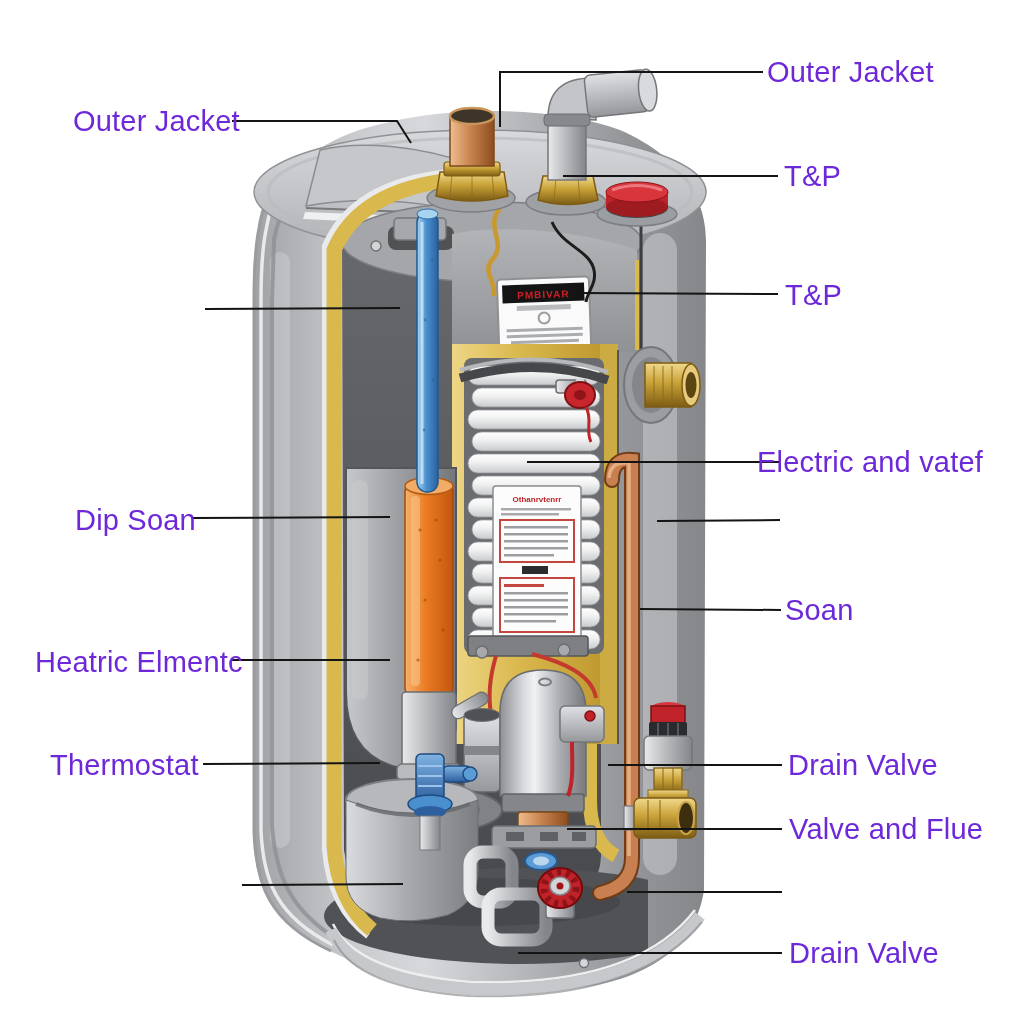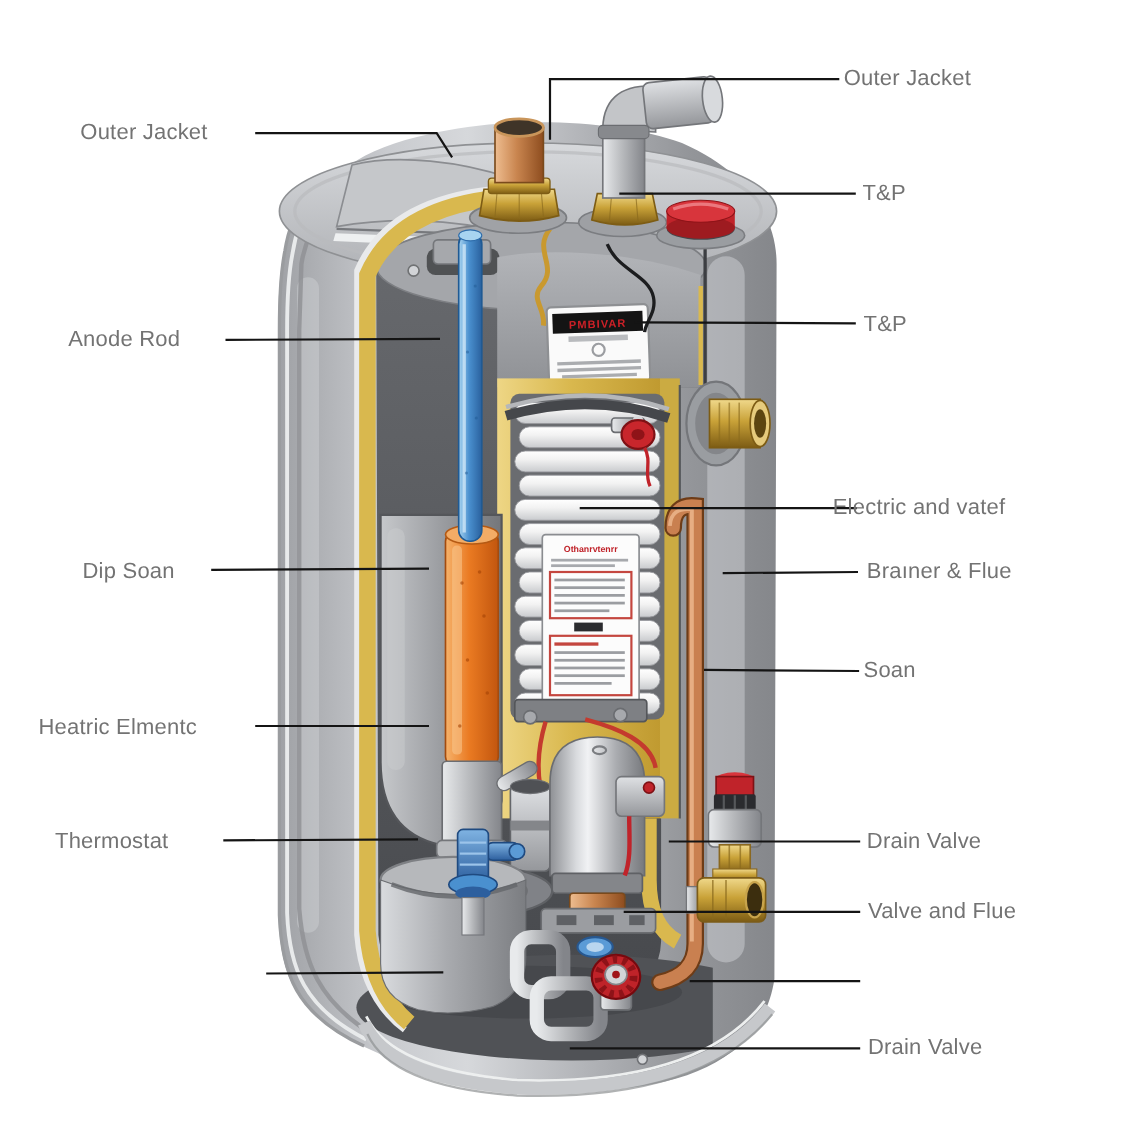--- a/index.html
+++ b/index.html
@@ -1,19 +1,19 @@
 <!DOCTYPE html>
 <html><head>
 <meta charset="utf-8">
 <style>
   html,body{margin:0;padding:0;background:#ffffff;}
   .stage{position:relative;width:1024px;height:1024px;background:#ffffff;overflow:hidden;
          font-family:"Liberation Sans",sans-serif;}
   .art{position:absolute;left:0;top:0;}
-  .lbl{position:absolute;white-space:nowrap;font-size:20px;color:#737373;
+  .lbl{position:absolute;white-space:nowrap;font-size:29px;color:#6d28d9;
        transform:translateY(-50%);letter-spacing:.2px;}
 </style>
 </head>
 <body>
 
 <div class="stage">
 
   <svg class="art" width="1024" height="1024" viewBox="0 0 1024 1024">
     <defs>
       <linearGradient id="gBody" x1="0" y1="0" x2="1" y2="0">
@@ -410,27 +410,25 @@
       <path d="M780,520 L657,521"></path>
       <path d="M781,610 L640,609"></path>
       <path d="M782,765 L608,765"></path>
       <path d="M782,829 L567,829"></path>
       <path d="M782,892 L627,892"></path>
       <path d="M782,953 L518,953"></path>
     </g>
   </svg>
 
   <div class="lbl" style="left:73px;top:121px">Outer Jacket</div>
-  <div class="lbl" style="left:62px;top:309px">Anode Rod</div>
   <div class="lbl" style="left:75px;top:520px">Dip Soan</div>
   <div class="lbl" style="left:50px;top:765px">Thermostat</div>
   <div class="lbl" style="left:35px;top:662px">Heatric Elmentc</div>
 
   <div class="lbl" style="left:767px;top:72px">Outer Jacket</div>
   <div class="lbl" style="left:784px;top:176px">T&amp;P</div>
   <div class="lbl" style="left:785px;top:295px">T&amp;P</div>
   <div class="lbl" style="left:757px;top:462px">Electric and vatef</div>
-  <div class="lbl" style="left:788px;top:520px">Braıner &amp; Flue</div>
   <div class="lbl" style="left:785px;top:610px">Soan</div>
   <div class="lbl" style="left:788px;top:765px">Drain Valve</div>
   <div class="lbl" style="left:789px;top:829px">Valve and Flue</div>
   <div class="lbl" style="left:789px;top:953px">Drain Valve</div>
 </div>
 
 </body></html>

